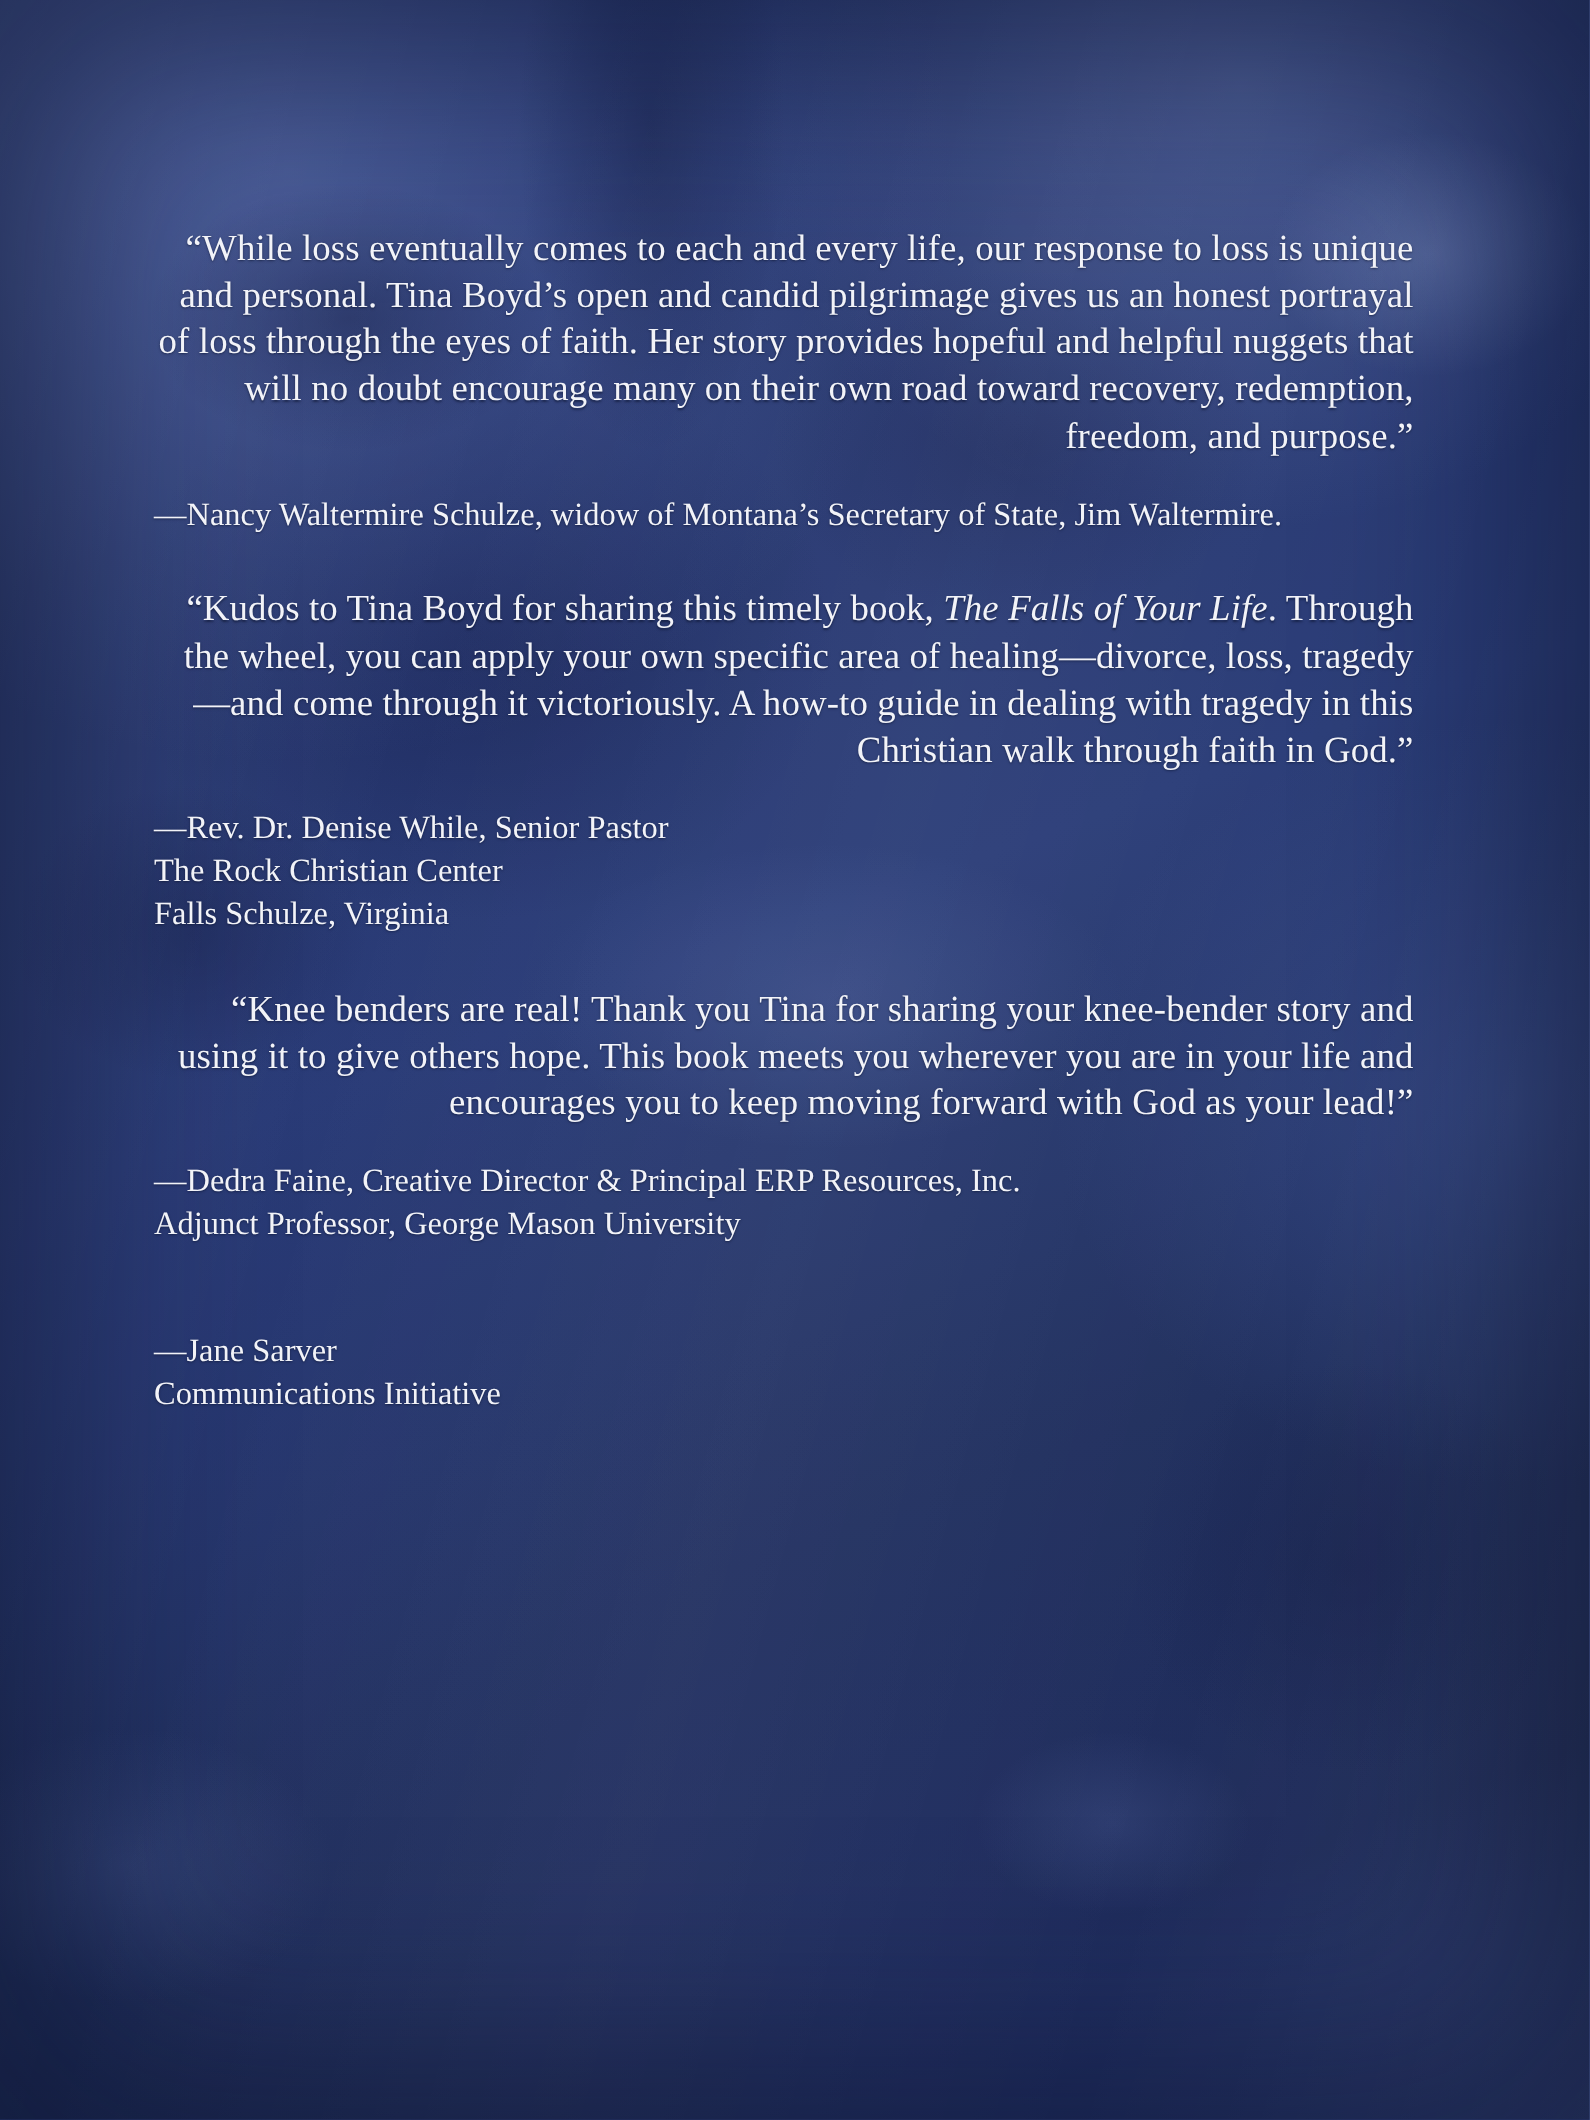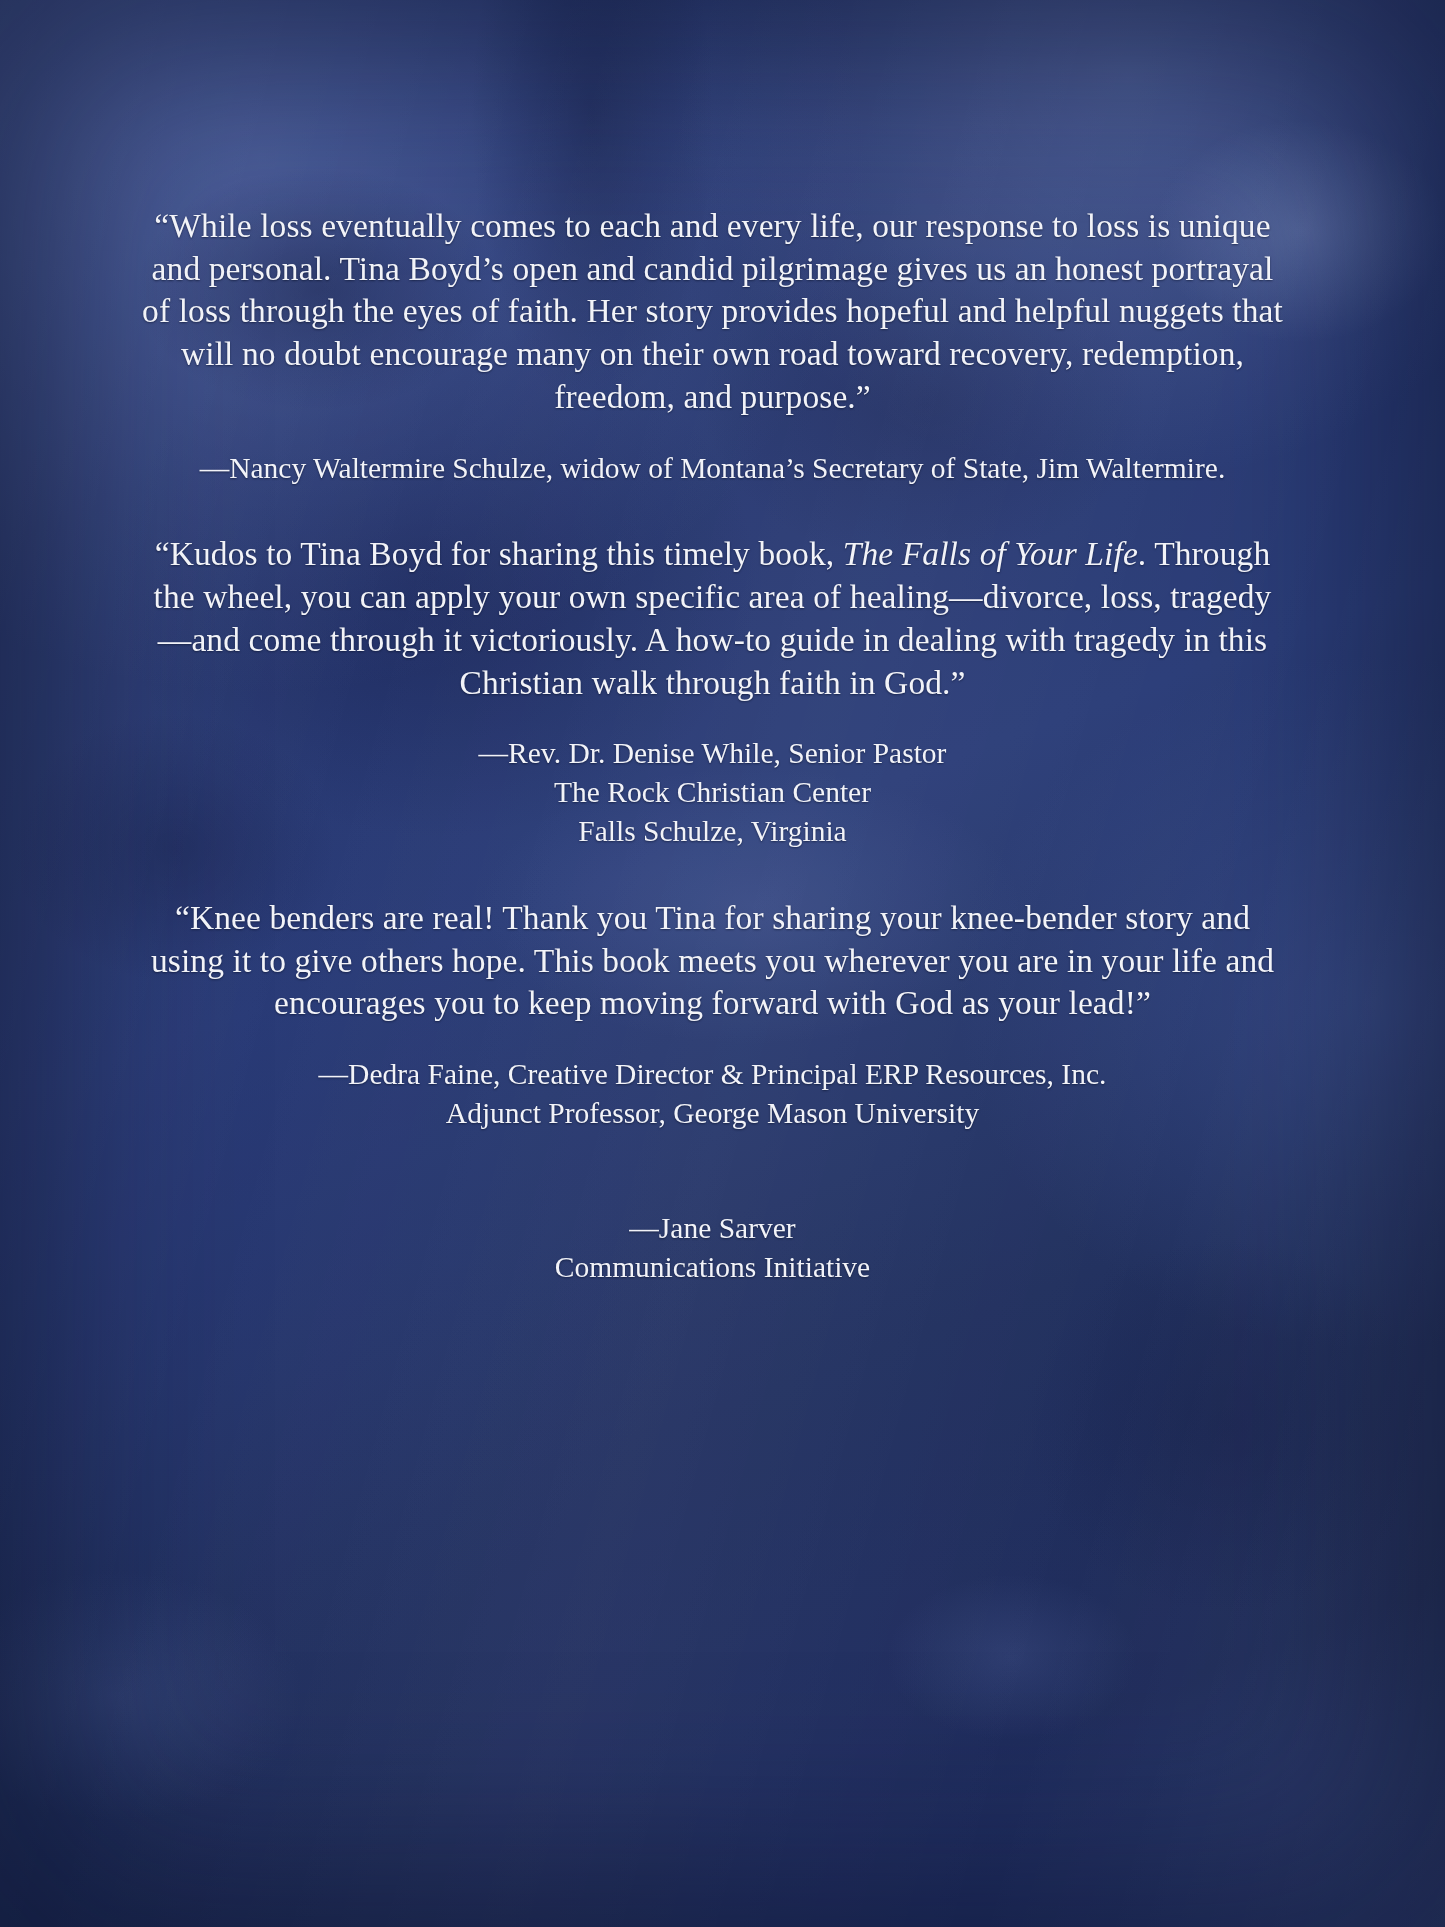--- a/index.html
+++ b/index.html
@@ -56,28 +56,27 @@
     left: 140px;
     top: 205px;
     width: 1145px;
   }
   .quote {
     font-size: 33.5px;
     line-height: 1.275;
     letter-spacing: 0.1px;
     margin: 0 0 30px 0;
     text-shadow: 0 1px 2px rgba(8,14,38,0.55);
-    text-align: center;
+    text-align: right;
   }
   .attrib {
     font-size: 29.5px;
     line-height: 1.32;
     margin: 0 0 46px 0;
     text-shadow: 0 1px 2px rgba(8,14,38,0.55);
-    text-align: center;
   }
   .attrib .line { display: block; }
   .quote .ital { font-style: italic; }
   .block { margin-bottom: 0; }
   .gap-big { height: 30px; }
 </style>
 </head>
 <body>
 
 <div class="page">

